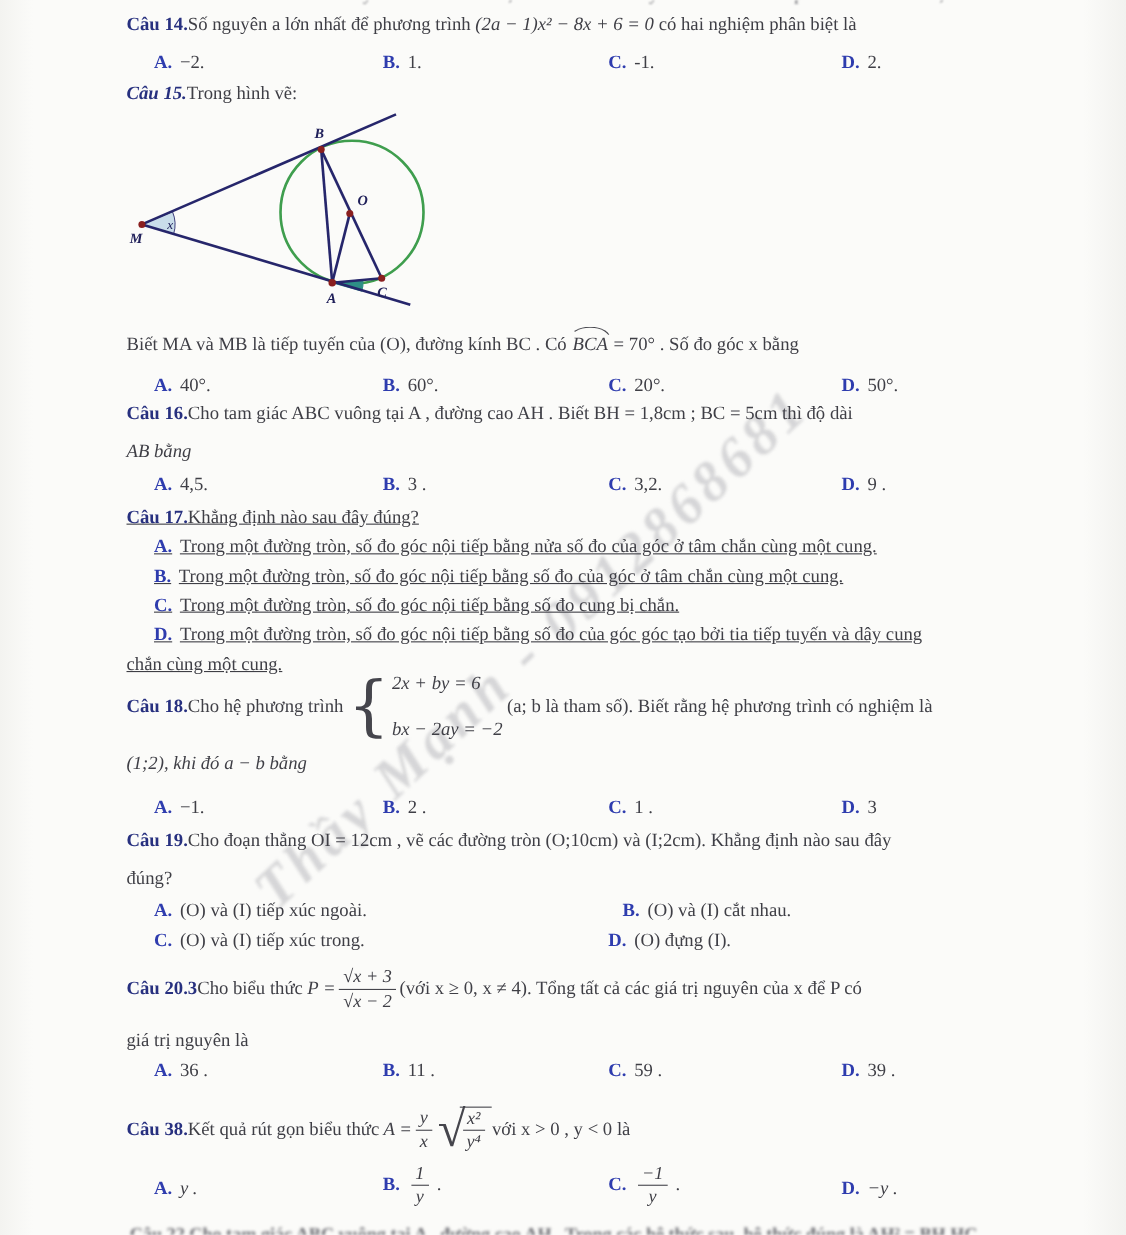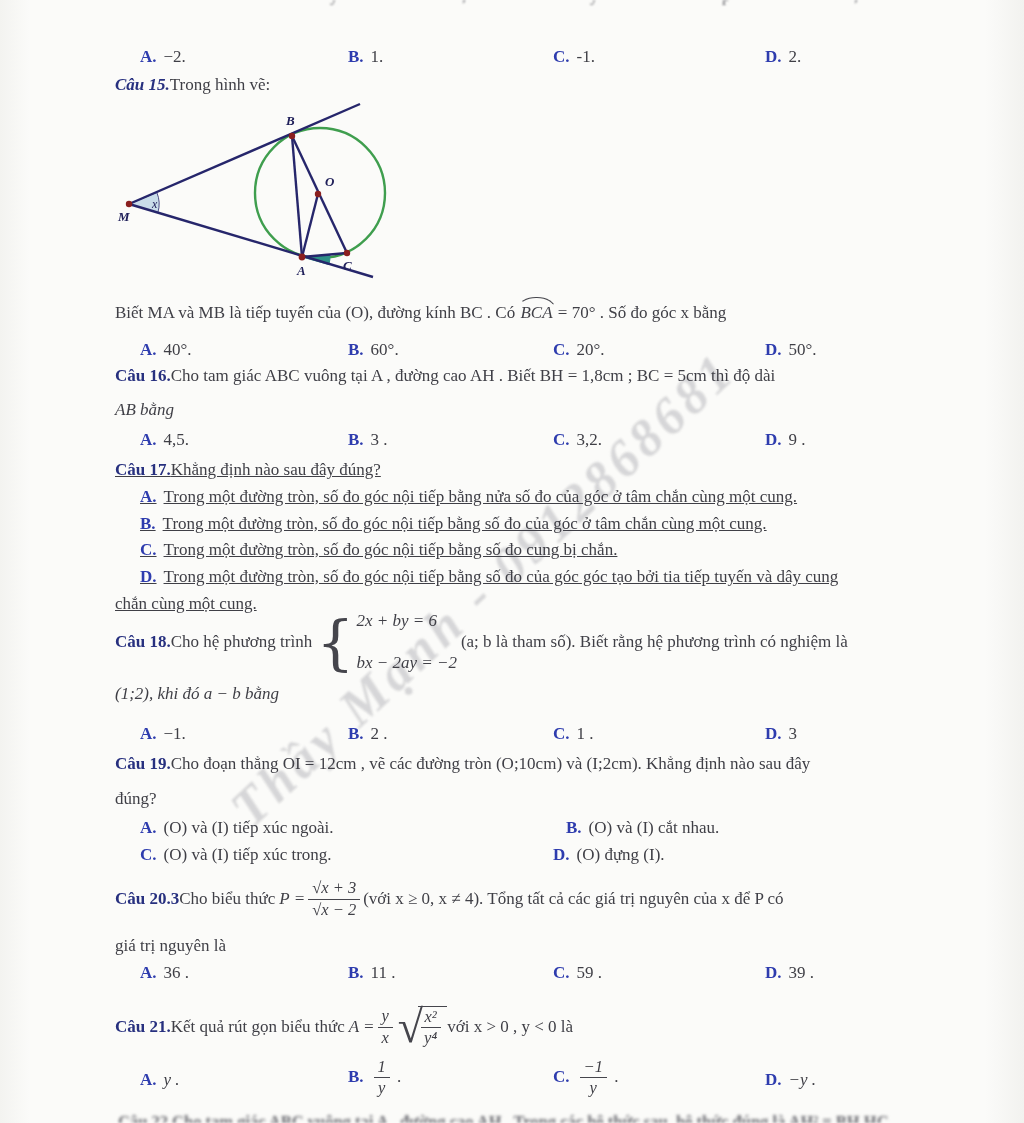--- a/index.html
+++ b/index.html
@@ -46,20 +46,23 @@
 <div id="page">
 
   <div class="wm" style="left:150px;top:560px;">Thầy Mạnh - 0912868681</div>
 
   <div class="scan">
 
     <div class="fragment" id="frag-top">
       <div class="inner">y , y p ,</div>
     </div>
 
+    <div class="line" style="top:12px">
+      <b class="ql">Câu 14.</b><span>Số nguyên a lớn nhất để phương trình </span><span class="m">(2a − 1)x² − 8x + 6 = 0</span><span> có hai nghiệm phân biệt là</span>
+    </div>
     <div class="opts" style="top:47px">
       <span class="opt" style="left:25px"><b class="ol">A.</b><span>−2.</span></span>
       <span class="opt" style="left:233px"><b class="ol">B.</b><span>1.</span></span>
       <span class="opt" style="left:438px"><b class="ol">C.</b><span>-1.</span></span>
       <span class="opt" style="left:650px"><b class="ol">D.</b><span>2.</span></span>
     </div>
 
     <div class="line" style="top:75px">
       <b class="ql it">Câu 15.</b><span>Trong hình vẽ:</span>
     </div>
@@ -176,21 +179,21 @@
       <span>giá trị nguyên là</span>
     </div>
     <div class="opts" style="top:963px">
       <span class="opt" style="left:25px"><b class="ol">A.</b><span>36 .</span></span>
       <span class="opt" style="left:233px"><b class="ol">B.</b><span>11 .</span></span>
       <span class="opt" style="left:438px"><b class="ol">C.</b><span>59 .</span></span>
       <span class="opt" style="left:650px"><b class="ol">D.</b><span>39 .</span></span>
     </div>
 
     <div class="line" style="top:998px;display:flex;align-items:center;height:58px;">
-      <b class="ql">Câu 21.</b>
+      <b class="ql">Câu 38.</b>
         <span>Kết quả rút gọn biểu thức </span>
       <span class="m" style="margin-left:4px">A =</span>
       <span class="frac">
         <span class="fn">y</span>
         <span class="fd">x</span>
       </span>
       <span class="rad">
         <span class="radsign">√</span>
         <span class="radbody">
           <span class="frac" style="margin:0">

